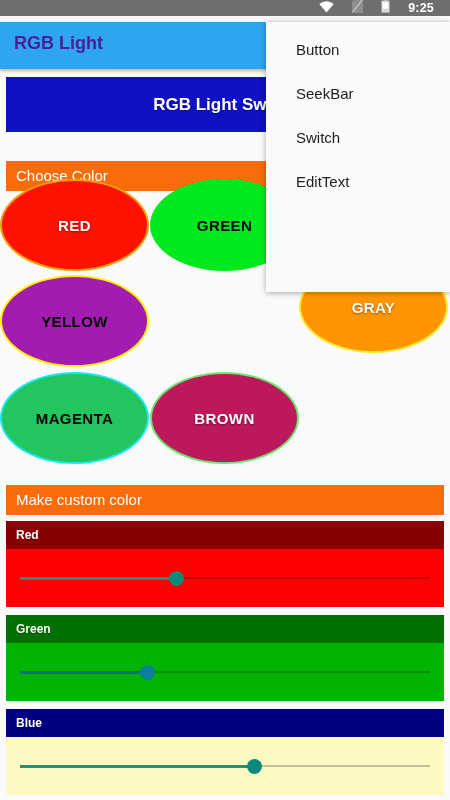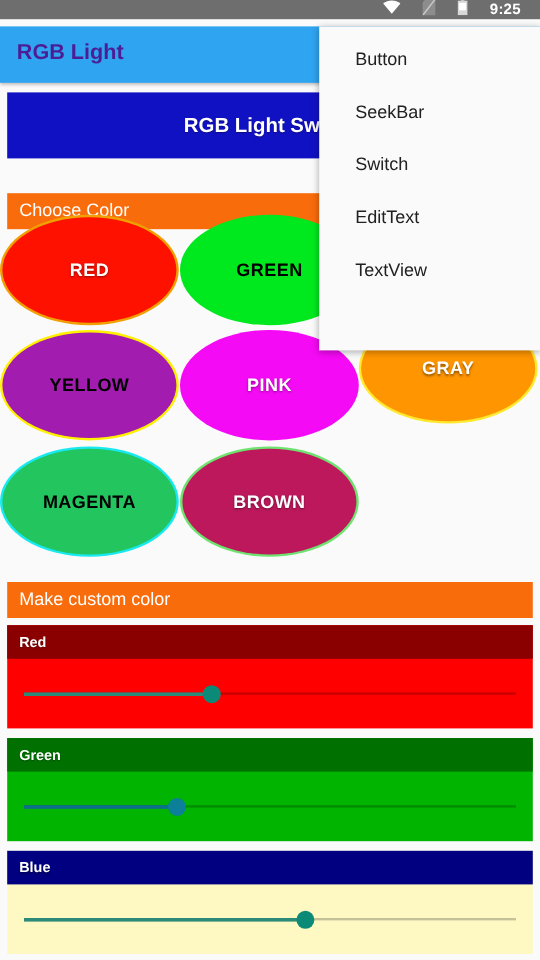--- a/index.html
+++ b/index.html
@@ -151,23 +151,20 @@
         </div>
         <div class="color-cell lbl-dark" style="left: 152px; top: 0px; background: rgb(0, 232, 30); box-shadow: rgb(0, 232, 30) 0px 0px 0px 2px;">
           <span>GREEN</span>
         </div>
         <div class="color-cell lbl-light" style="left: 301px; top: 0px; background: rgb(250, 100, 0); box-shadow: rgb(255, 224, 0) 0px 0px 0px 2px;">
           <span>ORANGE</span>
         </div>
         <div class="color-cell lbl-dark" style="left: 2px; top: 96px; background: #a21caf; box-shadow: rgb(255, 241, 0) 0px 0px 0px 2px;">
           <span>YELLOW</span>
         </div>
-        <div class="color-cell lbl-light" style="left: 152px; top: 96px; background: rgb(245, 10, 245); box-shadow: rgb(245, 10, 245) 0px 0px 0px 2px;">
-          <span>PINK</span>
-        </div>
         <div class="color-cell lbl-light" style="left: 301px; top: 82px; background: rgb(255, 149, 0); box-shadow: rgb(255, 233, 46) 0px 0px 0px 2px;">
           <span>GRAY</span>
         </div>
         <div class="color-cell lbl-dark" style="left: 2px; top: 193px; background: #22c55e; box-shadow: rgb(24, 232, 240) 0px 0px 0px 2px;">
           <span>MAGENTA</span>
         </div>
         <div class="color-cell lbl-light" style="left: 152px; top: 193px; background: #be185d; box-shadow: rgb(111, 227, 111) 0px 0px 0px 2px;">
           <span>BROWN</span>
         </div>
       </div>
@@ -201,16 +198,15 @@
       </div>
     </div>
 
   </div>
 
   <div id="overflow-menu">
       <div class="menu-item"><span>Button</span></div>
       <div class="menu-item"><span>SeekBar</span></div>
       <div class="menu-item"><span>Switch</span></div>
       <div class="menu-item"><span>EditText</span></div>
-      <div class="menu-item"><span>TextView</span></div>
     </div>
 
 </div>
 
 </body></html>

